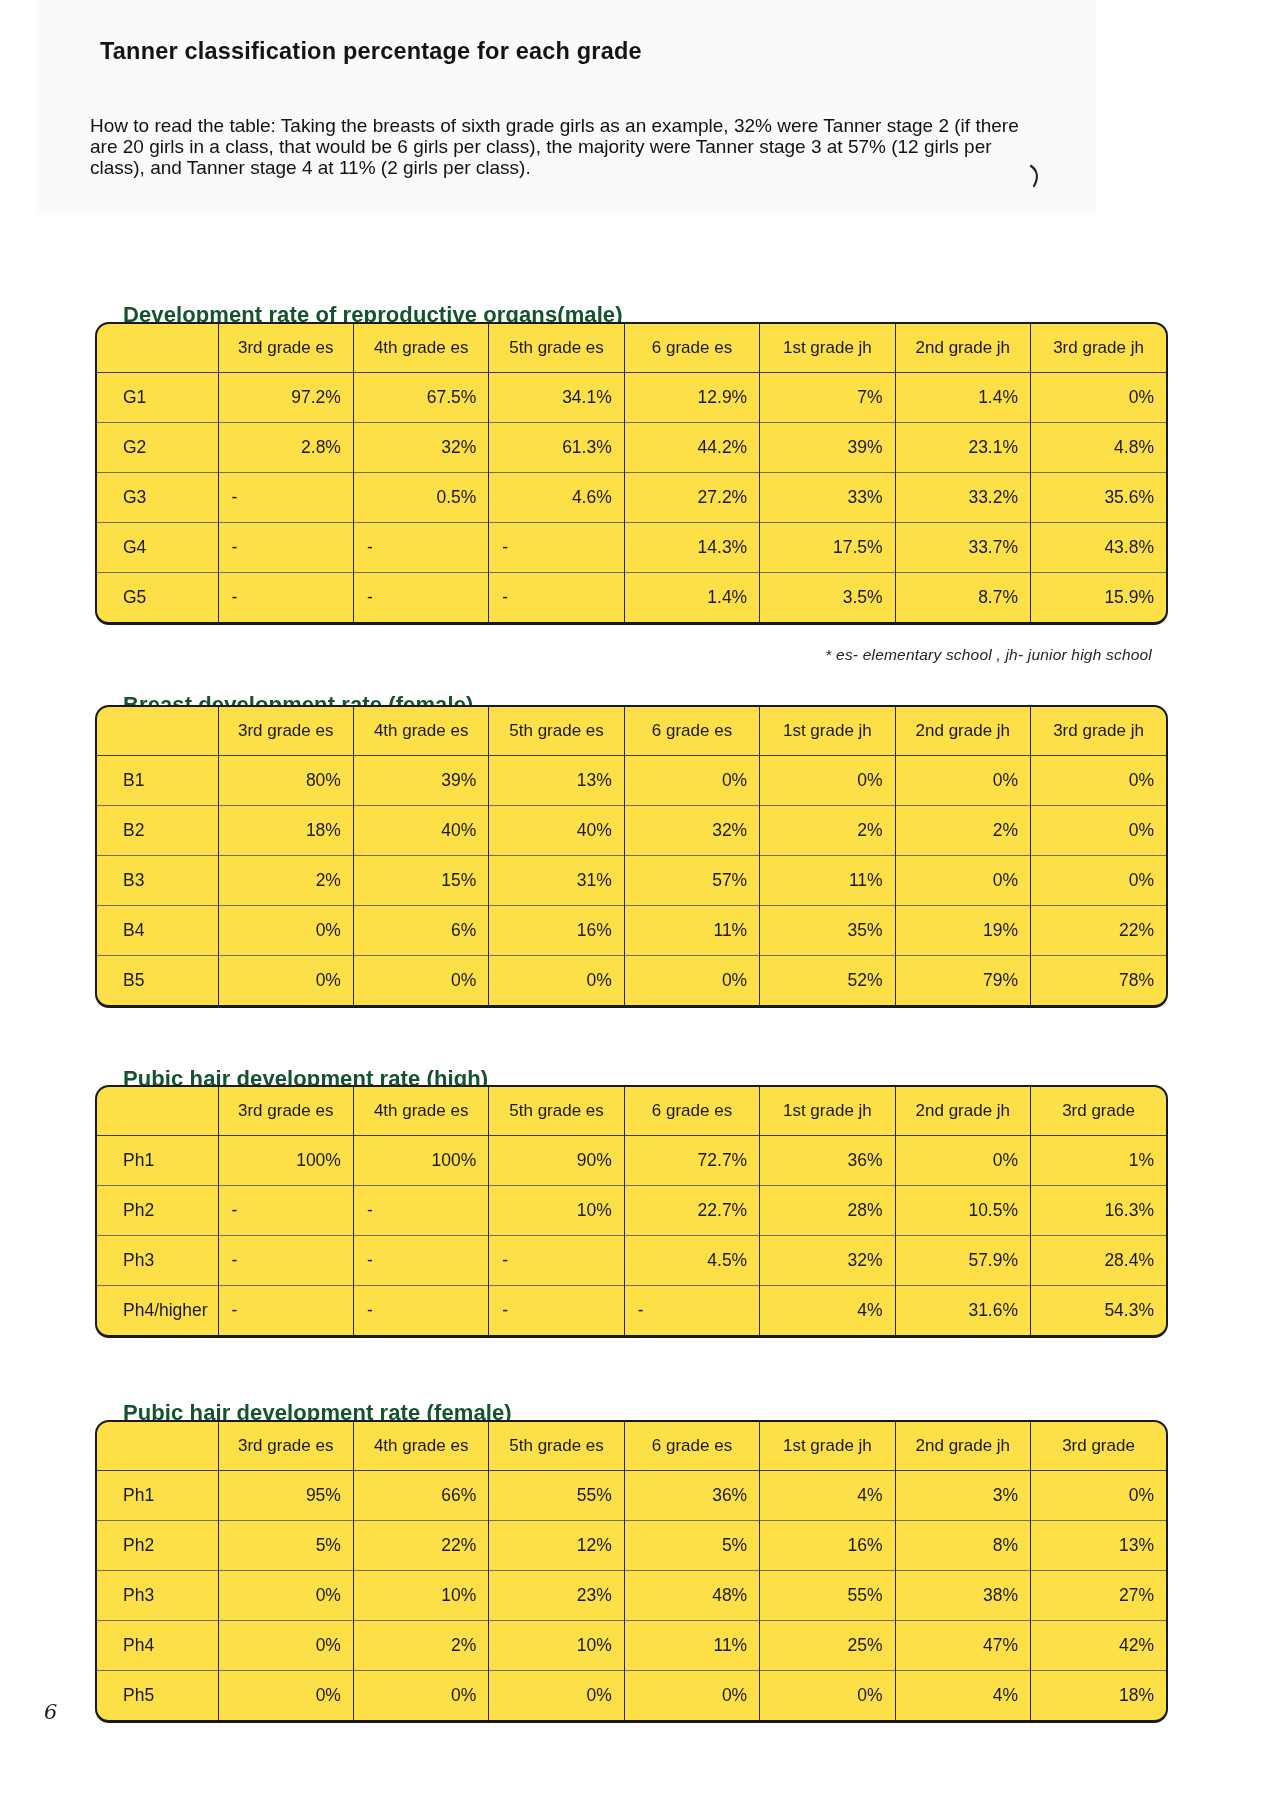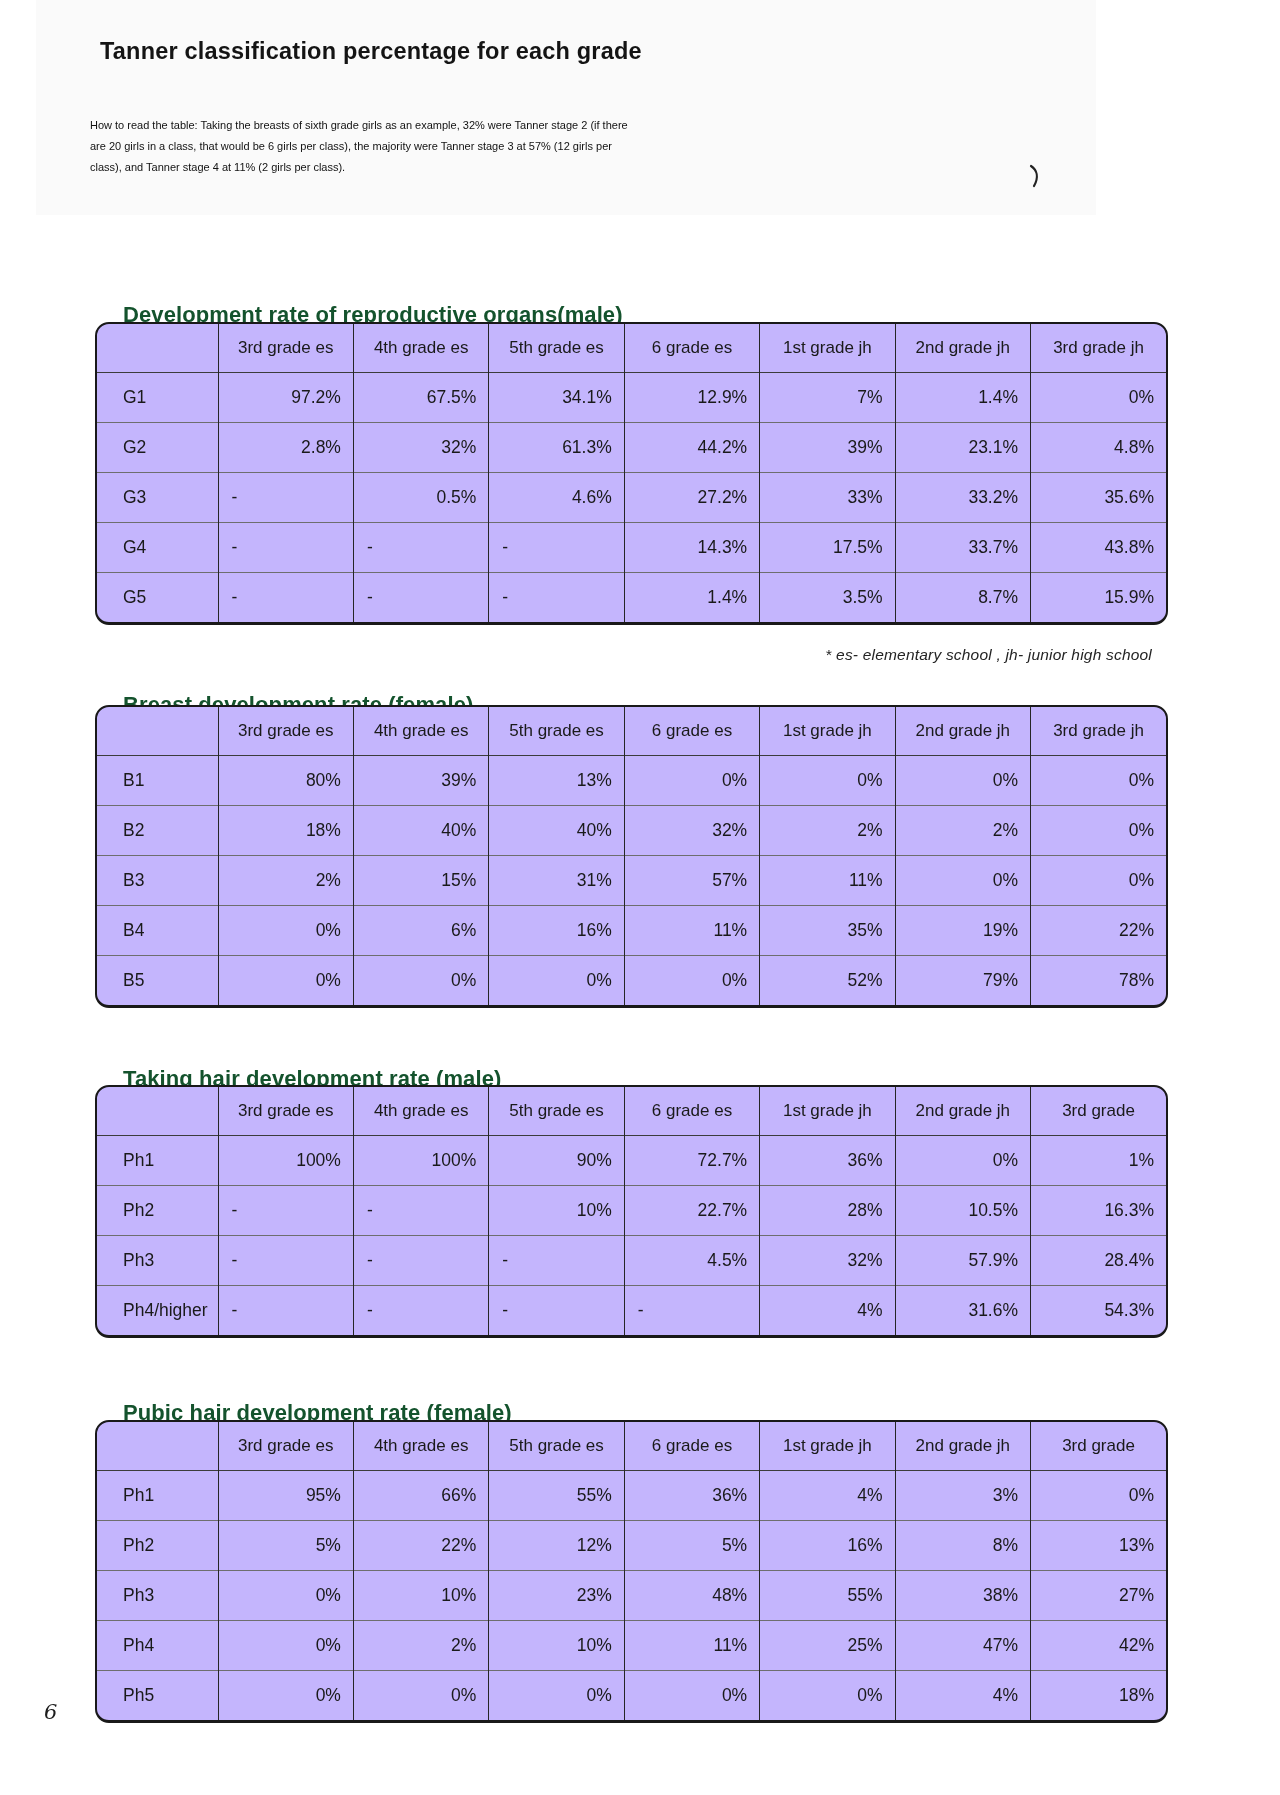--- a/index.html
+++ b/index.html
@@ -11,36 +11,36 @@
   .header-block{
     position:absolute;left:36px;top:0;width:1060px;height:215px;
     background:#fafafa;
   }
   .page-title{
     position:absolute;left:56px;top:30px;margin:8px;
     font-size:23.5px;font-weight:700;letter-spacing:.2px;color:#141414;
   }
   .intro{
     position:absolute;left:54px;top:115px;
-    font-size:11px;line-height:21px;color:#121212;
+    font-size:19px;line-height:21px;color:#121212;
   }
   .intro div{white-space:nowrap;}
   .stray-mark{position:absolute;left:1028px;top:163px;width:14px;height:26px;}
   .sec-heading{
     position:absolute;left:107px;margin:16px;
     font-size:22px;font-weight:700;color:#14532d;letter-spacing:.1px;
   }
   .h-s1{top:286px}
   .h-s2{top:676px}
   .h-s3{top:1050px}
   .h-s4{top:1384px}
   .tbl-wrap{
     position:absolute;left:95px;width:1073px;box-sizing:border-box;
     border:2px solid #191919;border-bottom-width:3px;border-radius:14px;
-    overflow:hidden;background:#c4b5fd;
+    overflow:hidden;background:#fde047;
   }
   .w-t1{top:322px}
   .w-t2{top:705px}
   .w-t3{top:1085px}
   .w-t4{top:1420px}
   table{border-collapse:collapse;width:100%;table-layout:fixed;}
   th,td{
     overflow:hidden;white-space:nowrap;box-sizing:border-box;
     font-weight:400;color:#1a1a1a;
   }
@@ -240,21 +240,21 @@
             <td class="val">0%</td>
             <td class="val">0%</td>
             <td class="val">52%</td>
             <td class="val">79%</td>
             <td class="val">78%</td>
           </tr>
         </tbody>
       </table>
   </div>
 
-  <h2 class="sec-heading h-s3">Taking hair development rate (male)</h2>
+  <h2 class="sec-heading h-s3">Pubic hair development rate (high)</h2>
   <div class="tbl-wrap w-t3">
     <table>
         <colgroup>
           <col style="width: 121px;">
           <col>
           <col>
           <col>
           <col>
           <col>
           <col>

